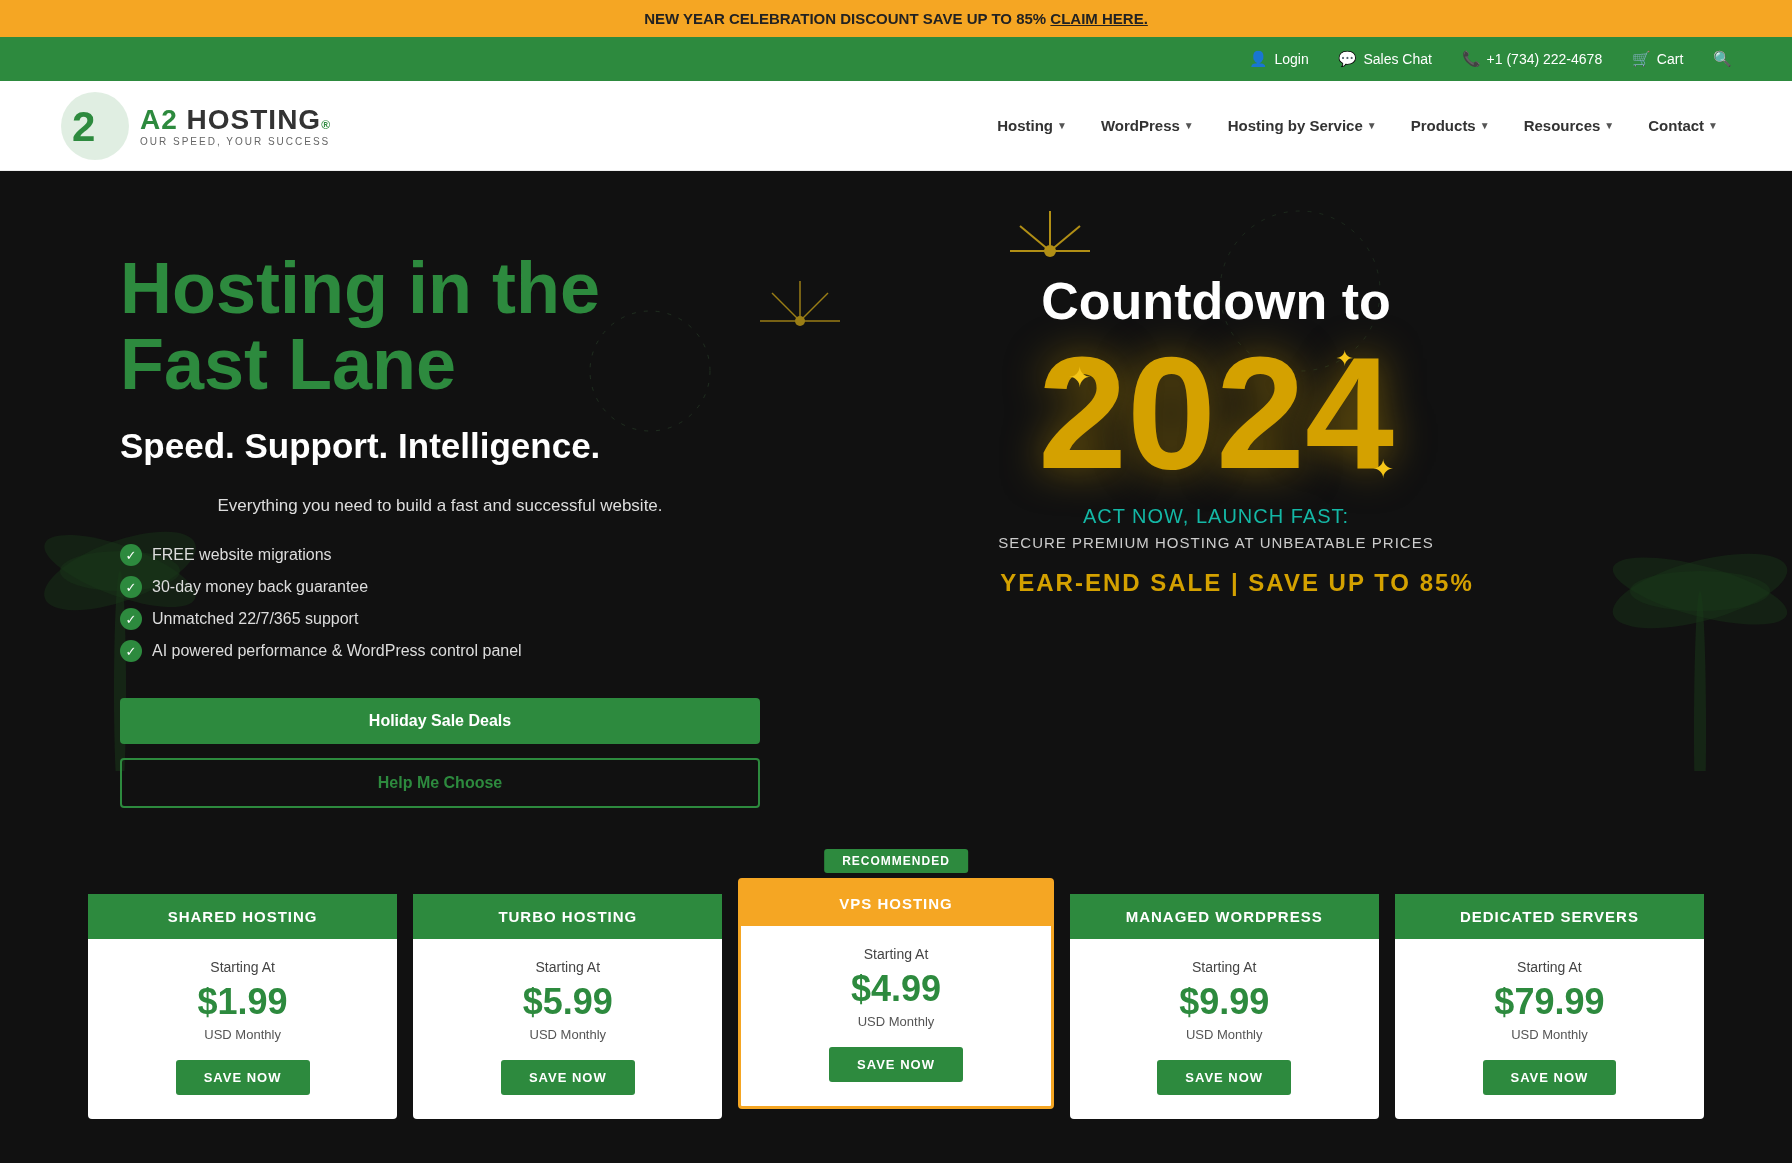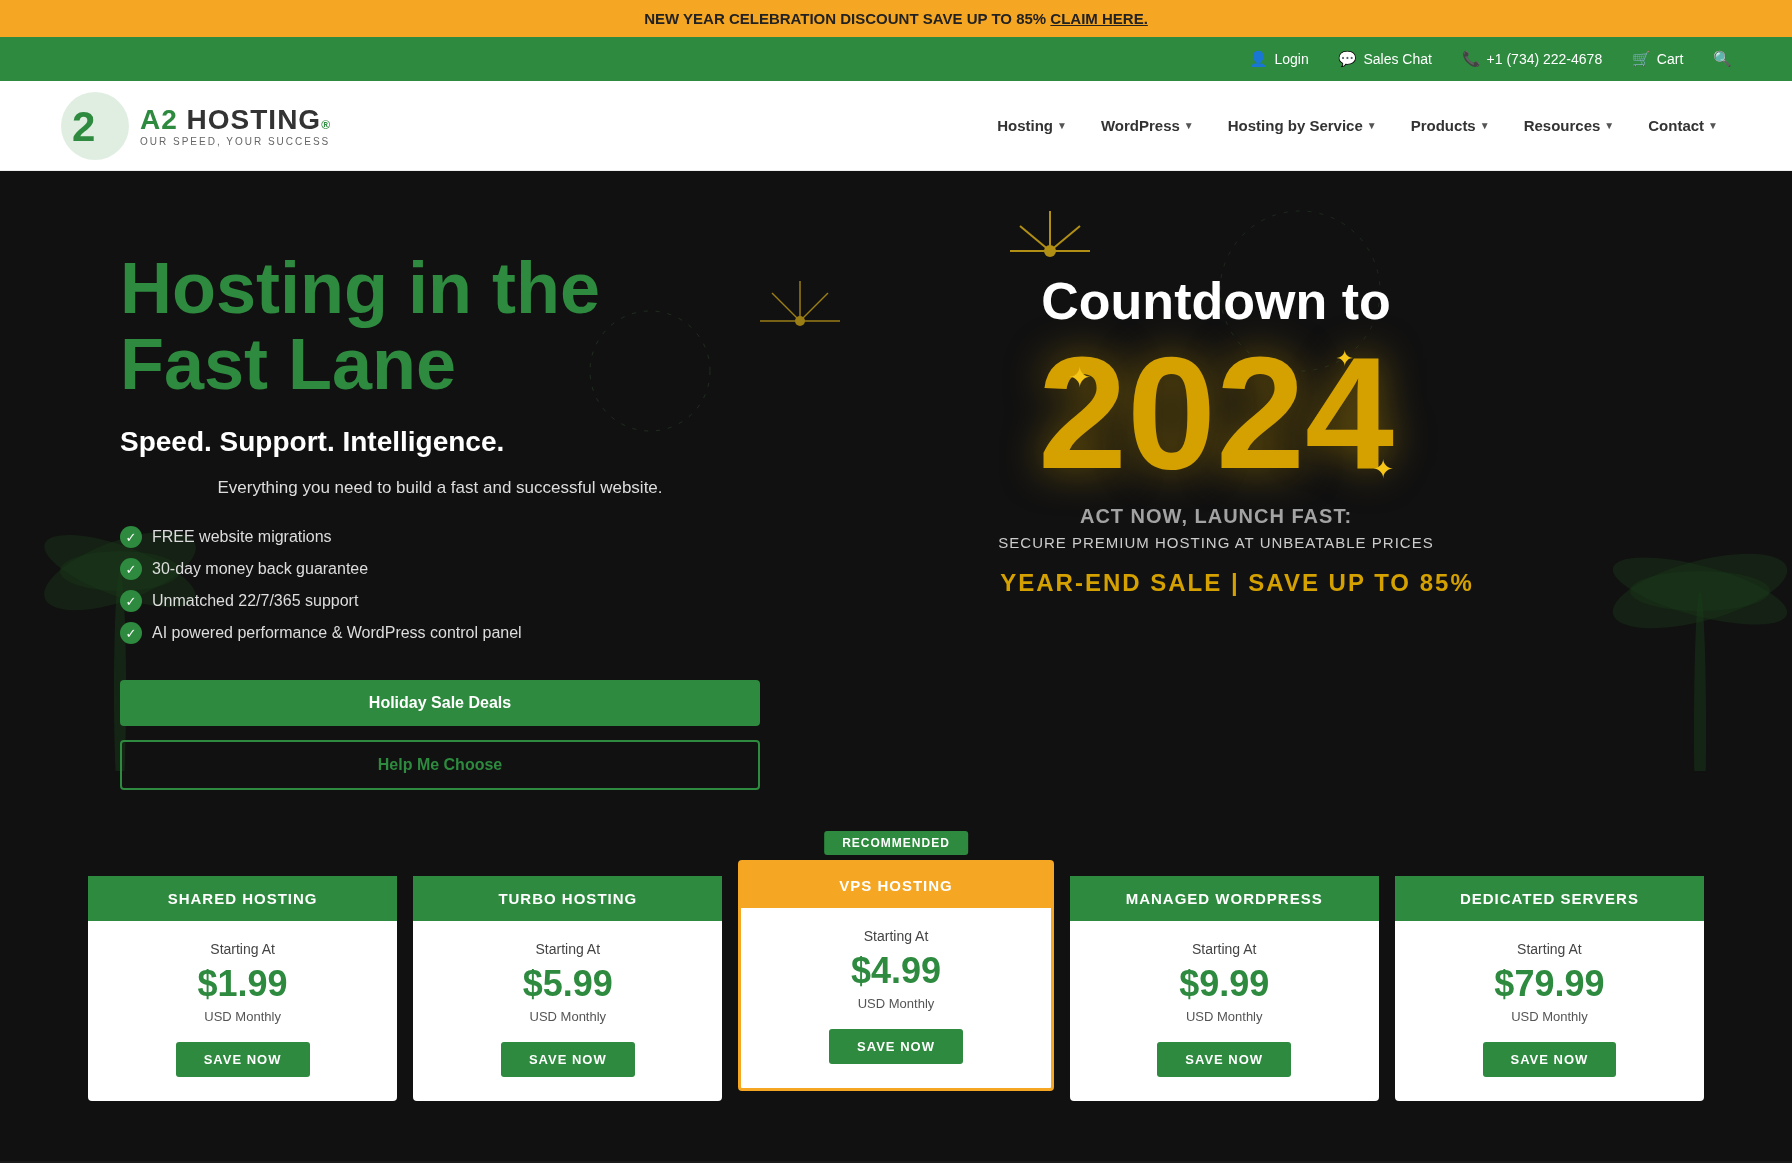--- a/index.html
+++ b/index.html
@@ -125,24 +125,24 @@
       max-width: 640px;
     }
     .hero-title {
       font-size: 72px;
       font-weight: 900;
       color: #2d8a3e;
       line-height: 1.05;
       margin-bottom: 24px;
     }
     .hero-subtitle {
-      font-size: 28px;
+      font-size: 35px;
       font-weight: 800;
       color: #fff;
-      margin-bottom: 20px;
+      margin-bottom: 30px;
     }
     .hero-description {
       font-size: 17px;
       color: #ddd;
       margin-bottom: 28px;
       text-align: center;
     }
     .hero-features {
       list-style: none;
       margin-bottom: 36px;
@@ -214,22 +214,22 @@
       font-size: 160px;
       font-weight: 900;
       color: #d4a100;
       line-height: 0.9;
       margin-bottom: 20px;
       text-shadow: 0 0 40px rgba(212,161,0,0.5);
       position: relative;
     }
     .countdown-tagline {
       font-size: 20px;
-      font-weight: 700;
-      color: #a3a3a3;
+      font-weight: 400;
+      color: #14b8a6;
       letter-spacing: 1px;
       margin-bottom: 6px;
     }
     .countdown-sub {
       font-size: 15px;
       color: #ccc;
       letter-spacing: 1px;
       margin-bottom: 18px;
     }
     .countdown-sale {

